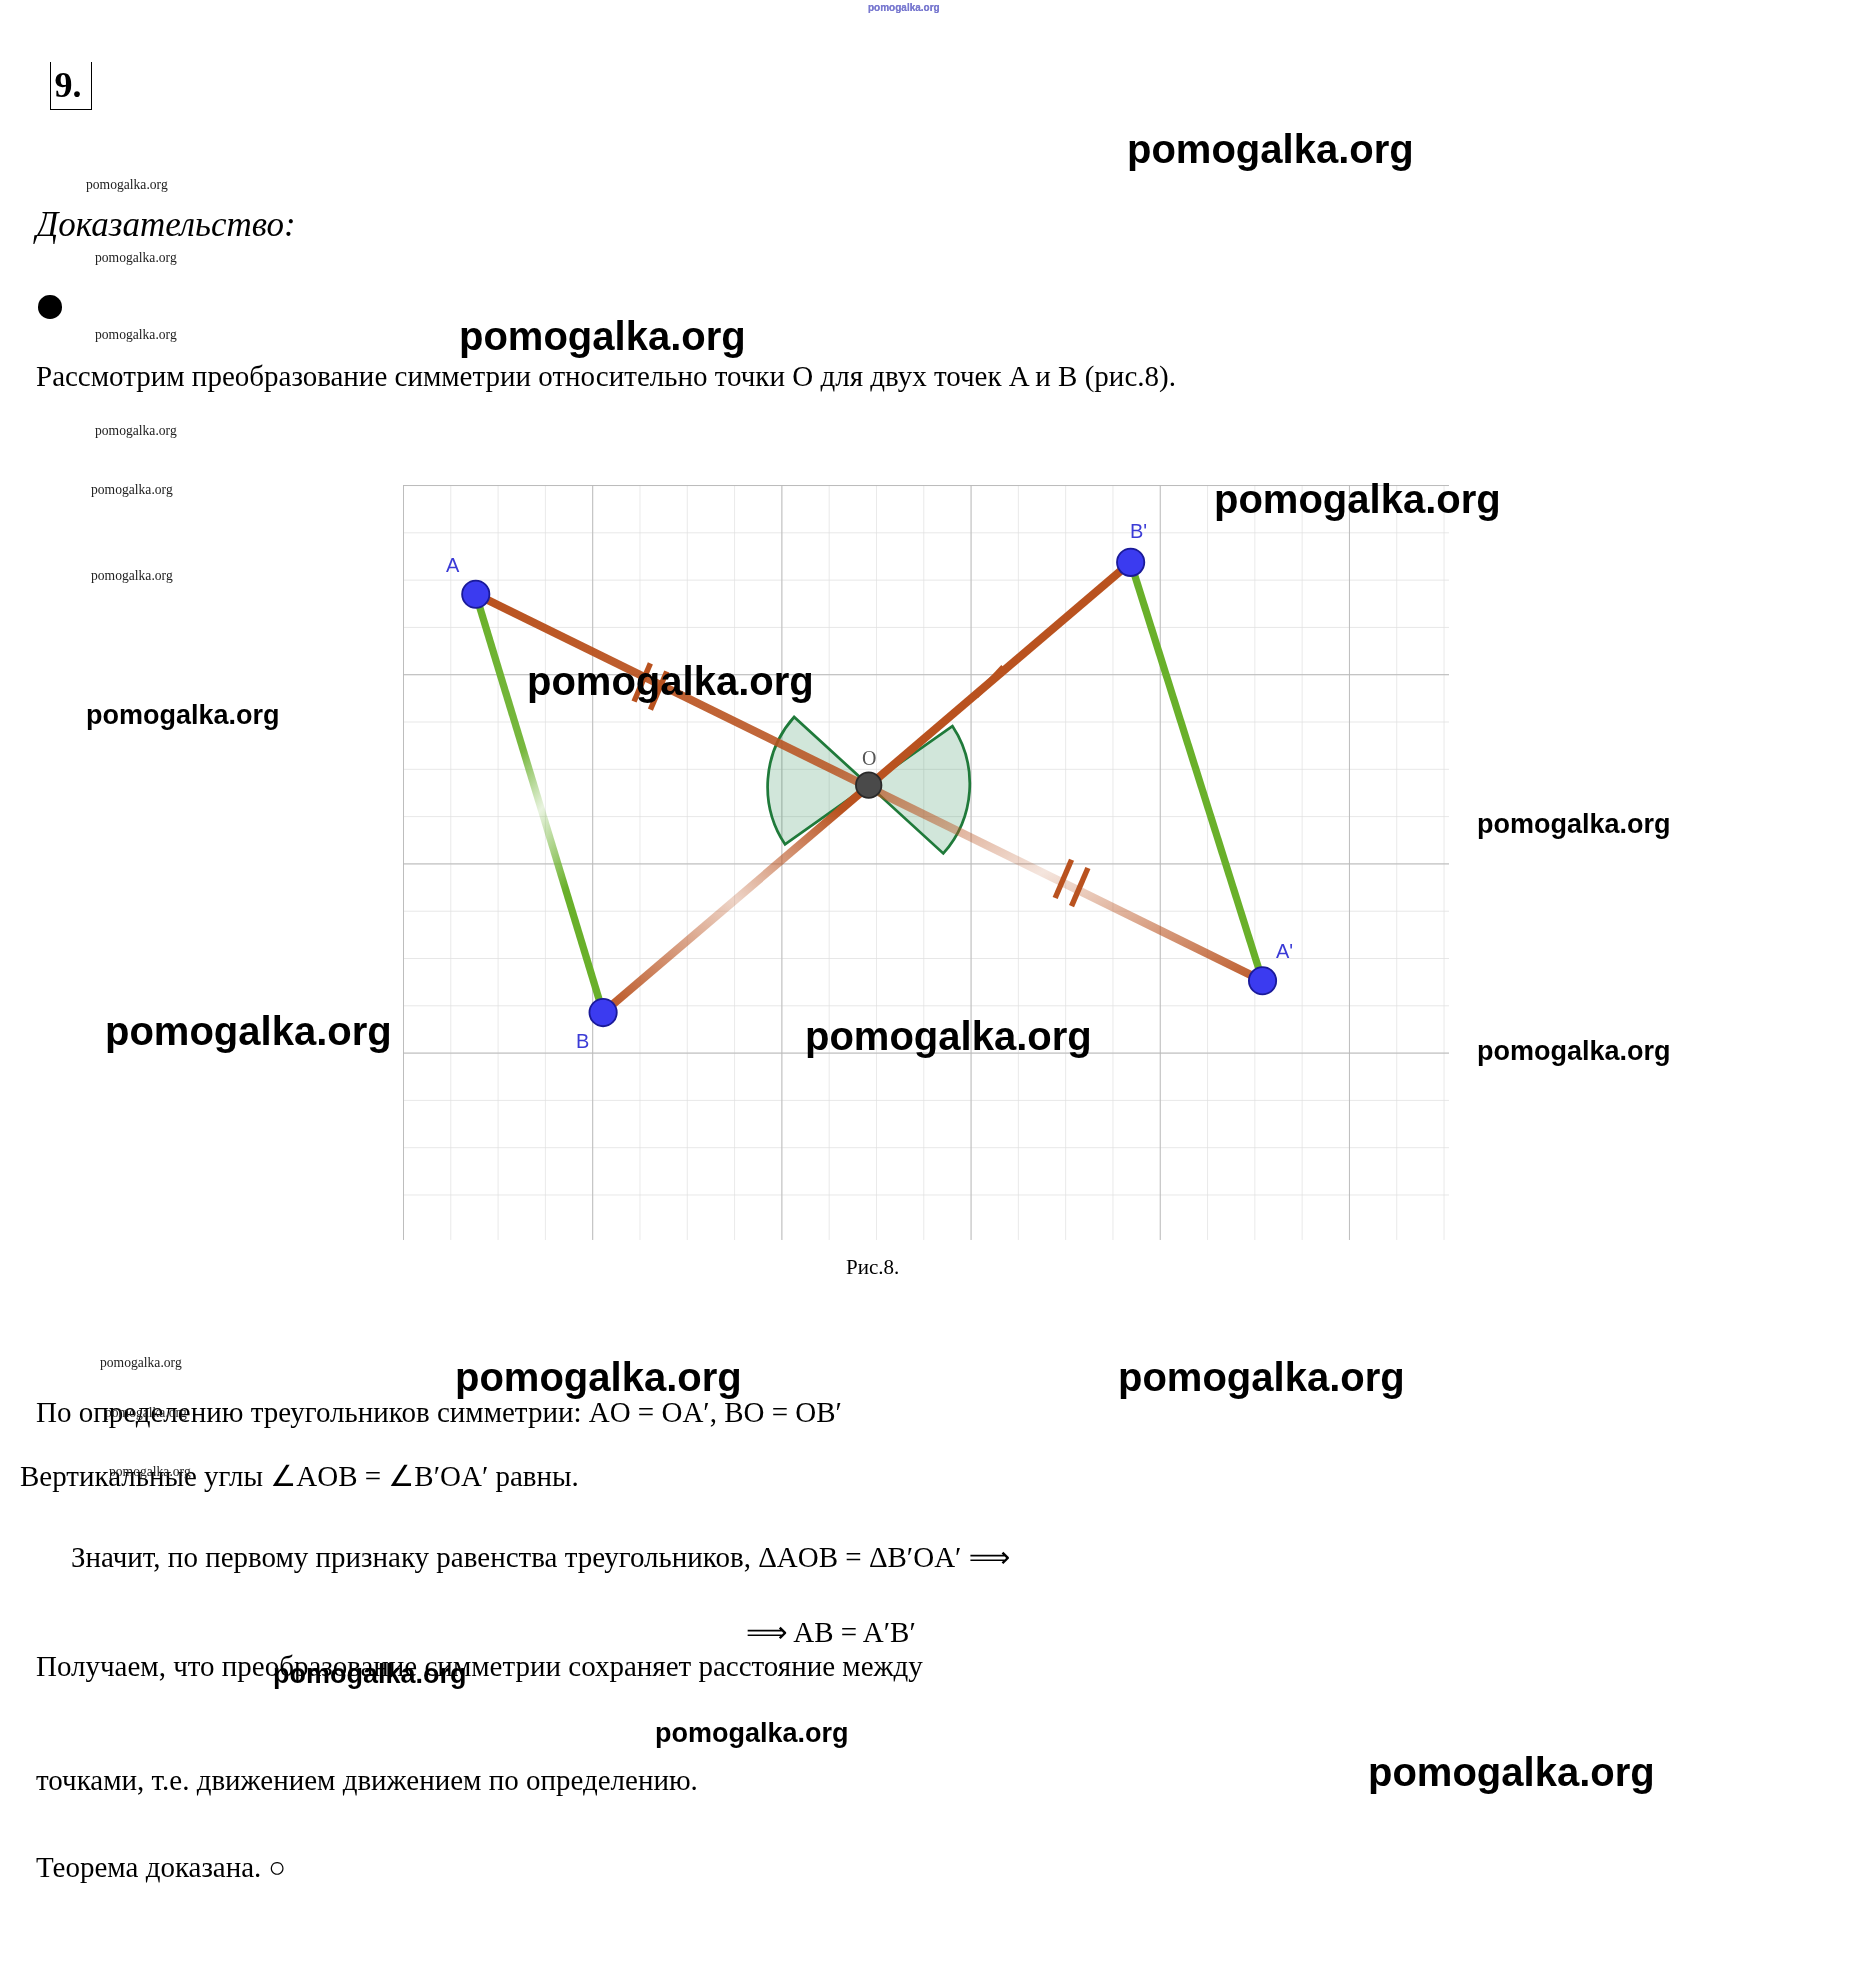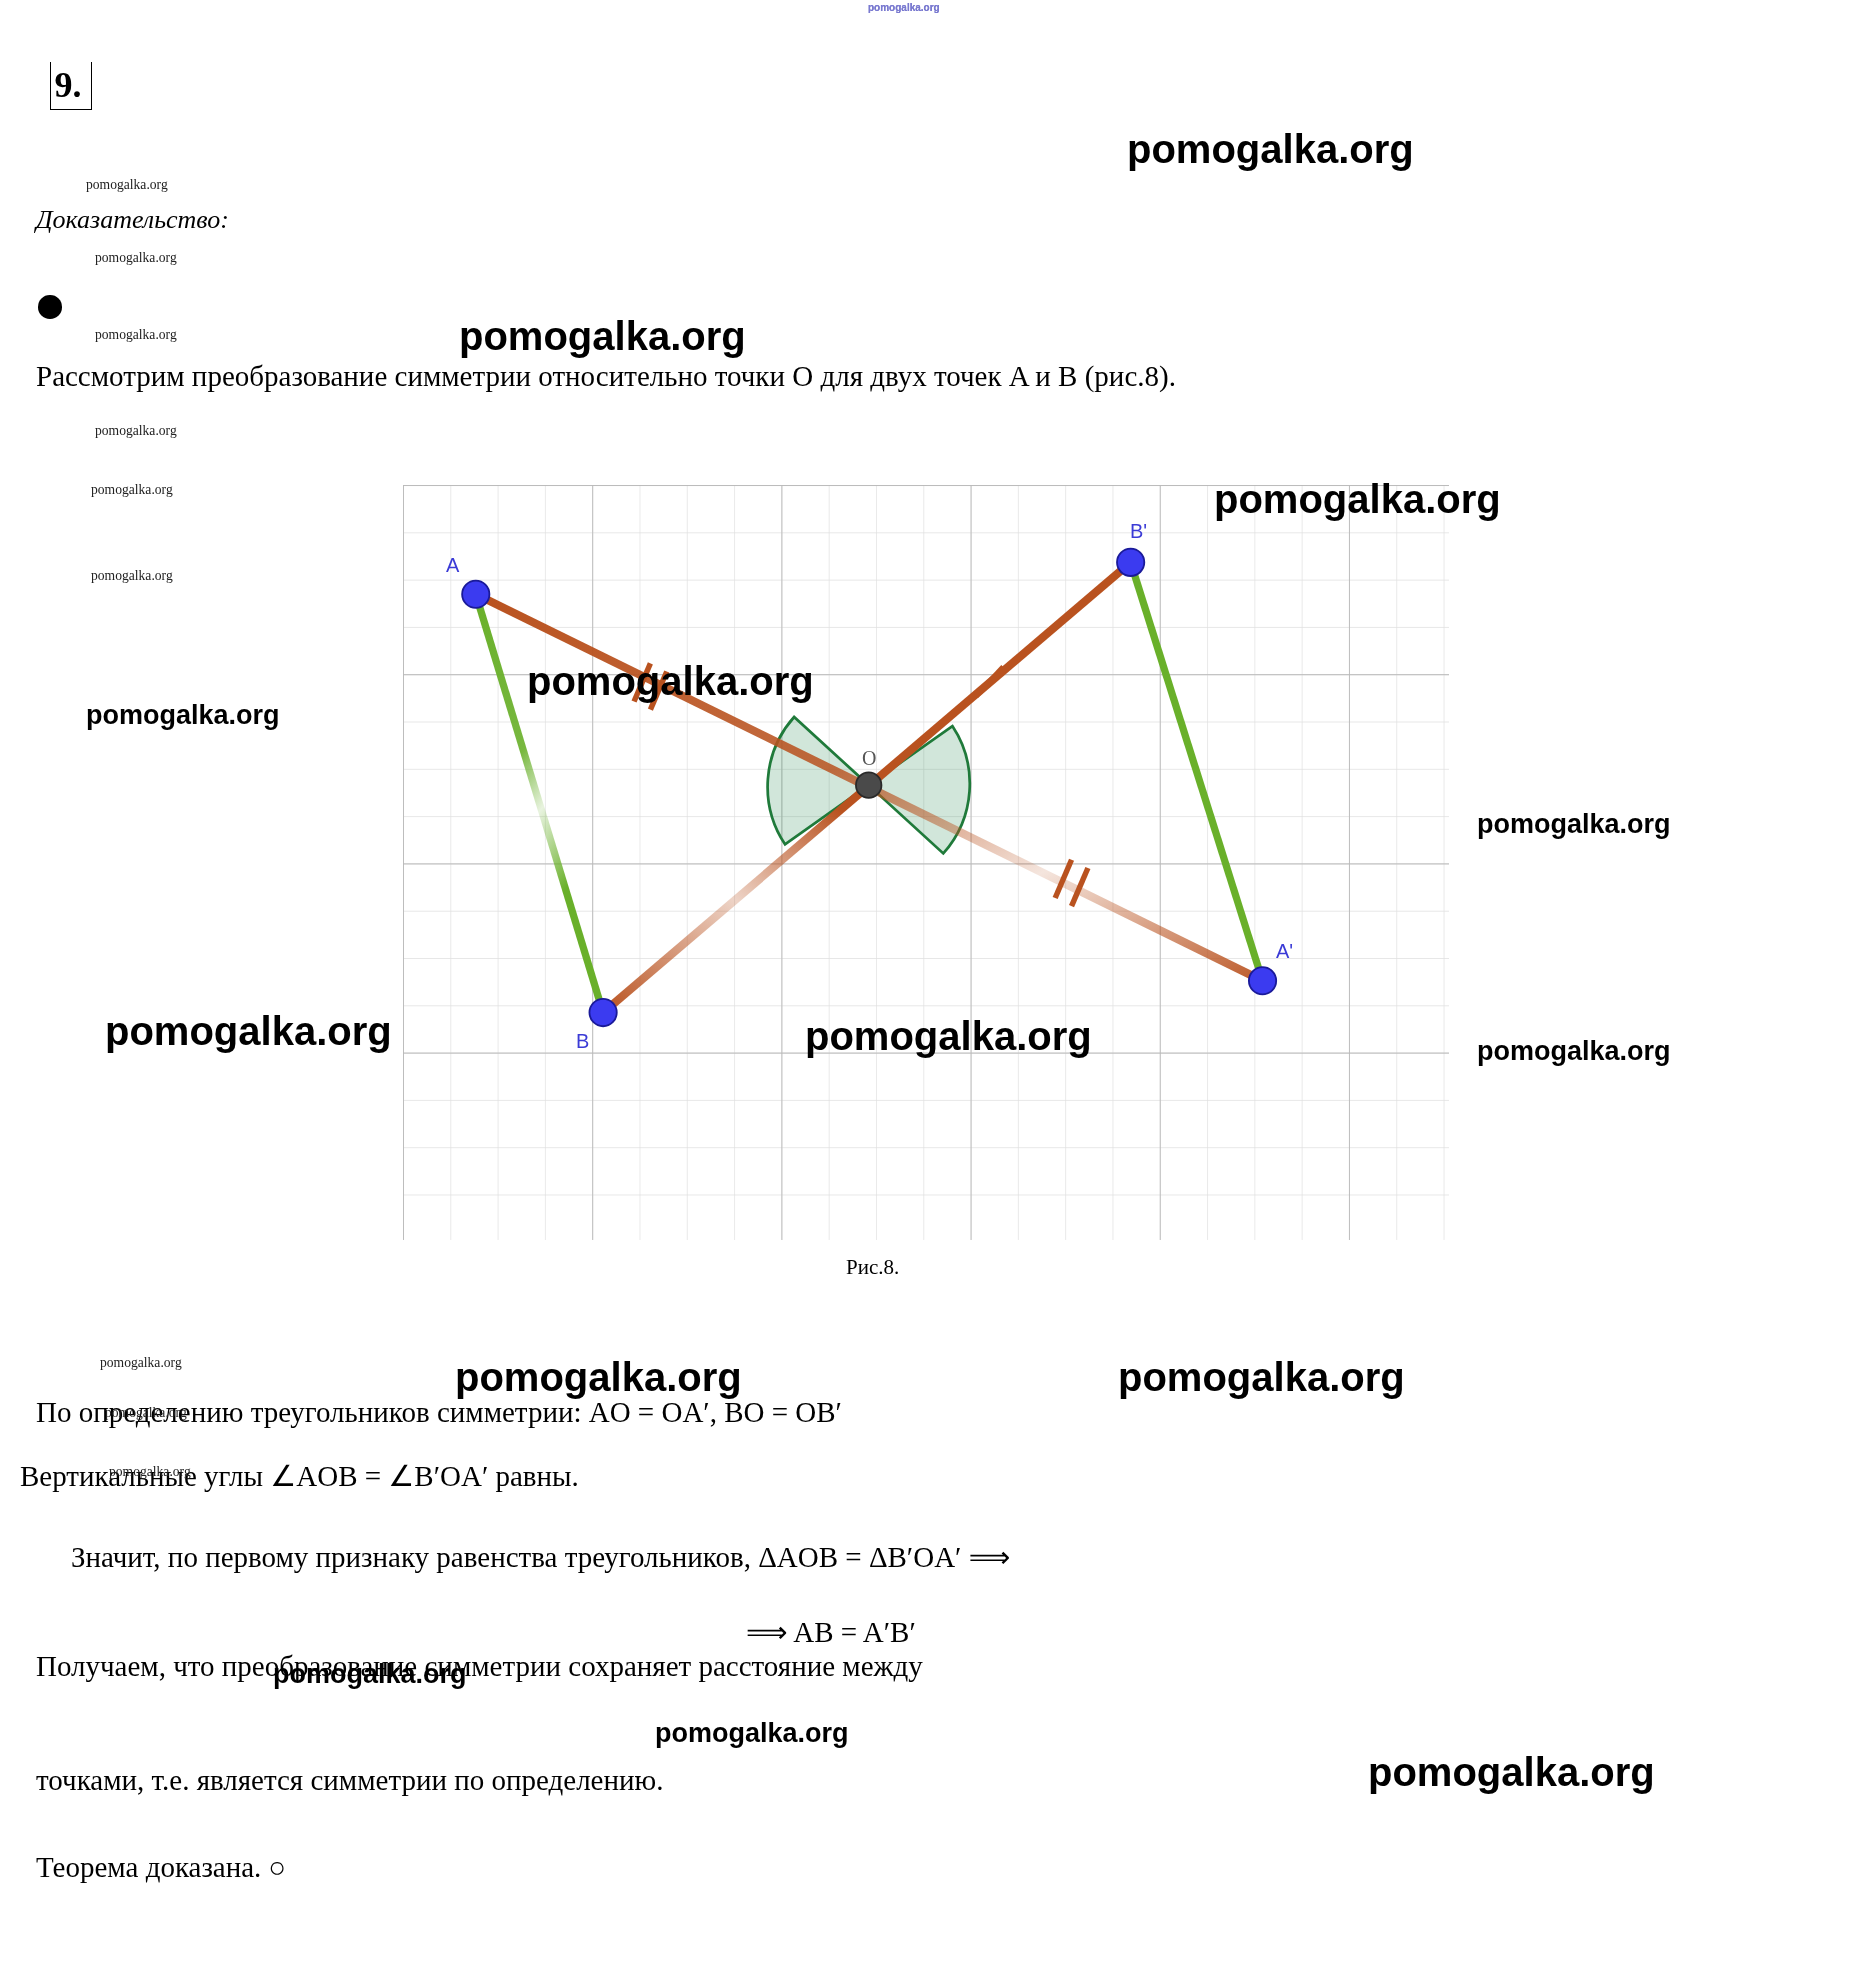--- a/index.html
+++ b/index.html
@@ -43,21 +43,21 @@
     font-size:36px;
     border:1.8px solid #000;
     border-top:none;
     padding:1.8px 9px 3.6px 3.6px;
   }
   .proof-label{
     position:absolute;
     left:36px;
     top:205px;
     font-style:italic;
-    font-size:26px;
+    font-size:35px;
   }
   .bullet{
     position:absolute;
     left:38px;
     top:295px;
     width:23.6px;height:23.6px;border-radius:50%;
     background:#000;
   }
   .para{
     position:absolute;
@@ -179,21 +179,21 @@
   <div class="o-label" style="left:459px; top:262px;">O</div>
 </div>
 
 <div class="fig-caption">Рис.8.</div>
 
 <div class="para p2">По определению треугольников симметрии: AO = OA′,  BO = OB′</div>
 <div class="para p3">Вертикальные углы ∠AOB = ∠B′OA′ равны.</div>
 <div class="para p4">Значит, по первому признаку равенства треугольников,  ΔAOB = ΔB′OA′ ⟹</div>
 <div class="para p5">⟹ AB = A′B′</div>
 <div class="para p6">Получаем, что преобразование симметрии сохраняет расстояние между</div>
-<div class="para p7">точками, т.е. является симметрии по определению.</div>
+<div class="para p7">точками, т.е. движением движением по определению.</div>
 <div class="para p8">Теорема доказана. ○</div>
 
 <div id="watermark-layer">
     <div class="wm wm-tiny" style="left: 868px; top: 1.8px;">pomogalka.org</div>
     <div class="wm wm-big" style="left: 1127px; top: 127px;">pomogalka.org</div>
     <div class="wm wm-small" style="left: 86px; top: 177px;">pomogalka.org</div>
     <div class="wm wm-small" style="left: 95px; top: 250px;">pomogalka.org</div>
     <div class="wm wm-small" style="left: 95px; top: 327px;">pomogalka.org</div>
     <div class="wm wm-big" style="left: 459px; top: 314px;">pomogalka.org</div>
     <div class="wm wm-small" style="left: 95px; top: 423px;">pomogalka.org</div>

